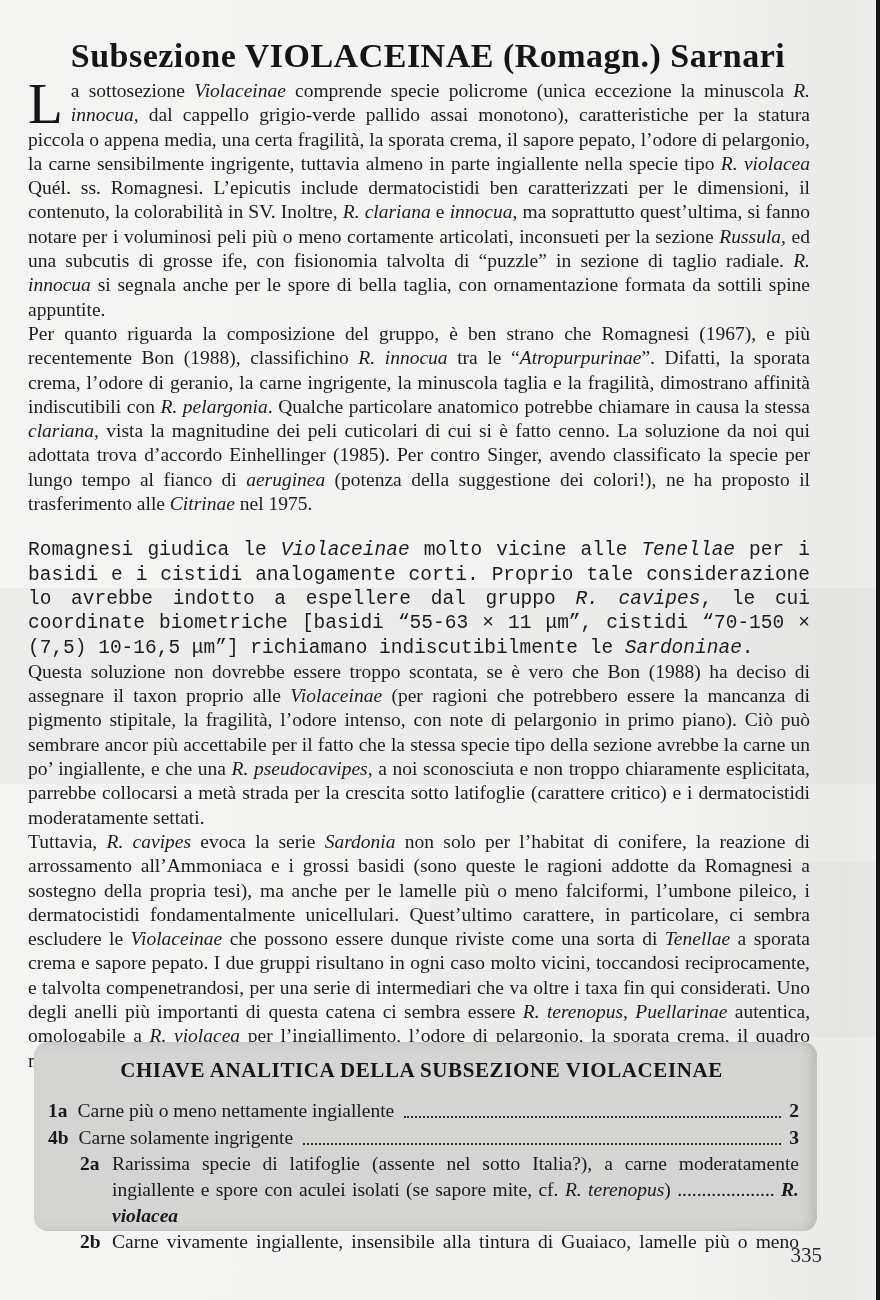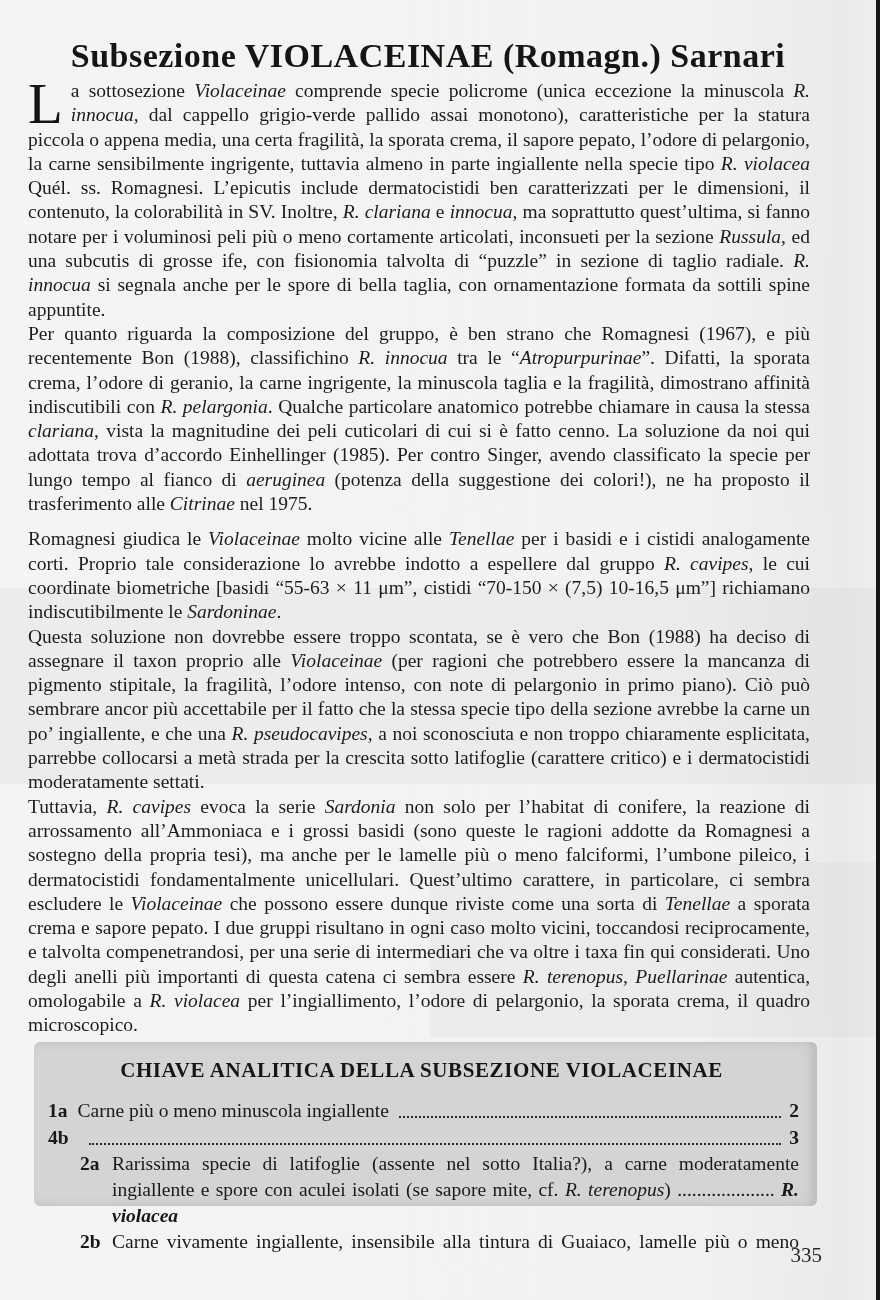--- a/index.html
+++ b/index.html
@@ -27,32 +27,32 @@
     font-size:34px;font-weight:bold;letter-spacing:0.5px;
     color:#151515;
   }
   .body-text{
     position:absolute;top:79px;left:28px;width:782px;
     font-size:19.5px;line-height:24.3px;
     text-align:justify;
     color:#1c1c1c;
   }
   .para{margin:0;}
-  .para.gap{margin-top:11px;}
+  .para.gap{margin-top:22px;font-family:Liberation Mono, monospace;}
   .dropcap{
     float:left;
     font-size:57px;line-height:44px;
     padding:3px 8px 0 0;
     color:#141414;
   }
   .key-box{
-    position:absolute;top:1042px;left:34px;width:783px;height:164px;
+    position:absolute;top:1042px;left:34px;width:783px;height:189px;
     box-sizing:border-box;
     background:#d4d4d2;
-    border-radius:6px;
+    border-radius:14px;
     padding:12px 18px 8px 10px;
     box-shadow:inset -6px 0 10px rgba(120,120,120,0.25);
   }
   .key-title{
     text-align:center;font-weight:bold;
     font-size:21px;letter-spacing:0.6px;
     color:#161616;
     margin:4px 0 14px 0;
   }
   .key-item{font-size:19.5px;line-height:27px;color:#191919;}
@@ -96,27 +96,28 @@
     <p class="para gap"><span><span>Romagnesi giudica le </span><i>Violaceinae</i><span> molto vicine alle </span><i>Tenellae</i><span> per i basidi e i cistidi analogamente corti. Proprio tale considerazione lo avrebbe indotto a espellere dal gruppo </span><i>R. cavipes</i><span>, le cui coordinate biometriche [basidi “55-63 × 11 μm”, cistidi “70-150 × (7,5) 10-16,5 μm”] richiamano indiscutibilmente le </span><i>Sardoninae</i><span>.</span></span></p>
     <p class="para"><span><span>Questa soluzione non dovrebbe essere troppo scontata, se è vero che Bon (1988) ha deciso di assegnare il taxon proprio alle </span><i>Violaceinae</i><span> (per ragioni che potrebbero essere la mancanza di pigmento stipitale, la fragilità, l’odore intenso, con note di pelargonio in primo piano). Ciò può sembrare ancor più accettabile per il fatto che la stessa specie tipo della sezione avrebbe la carne un po’ ingiallente, e che una </span><i>R. pseudocavipes</i><span>, a noi sconosciuta e non troppo chiaramente esplicitata, parrebbe collocarsi a metà strada per la crescita sotto latifoglie (carattere critico) e i dermatocistidi moderatamente settati.</span></span></p>
     <p class="para"><span><span>Tuttavia, </span><i>R. cavipes</i><span> evoca la serie </span><i>Sardonia</i><span> non solo per l’habitat di conifere, la reazione di arrossamento all’Ammoniaca e i grossi basidi (sono queste le ragioni addotte da Romagnesi a sostegno della propria tesi), ma anche per le lamelle più o meno falciformi, l’umbone pileico, i dermatocistidi fondamentalmente unicellulari. Quest’ultimo carattere, in particolare, ci sembra escludere le </span><i>Violaceinae</i><span> che possono essere dunque riviste come una sorta di </span><i>Tenellae</i><span> a sporata crema e sapore pepato. I due gruppi risultano in ogni caso molto vicini, toccandosi reciprocamente, e talvolta compenetrandosi, per una serie di intermediari che va oltre i taxa fin qui considerati. Uno degli anelli più importanti di questa catena ci sembra essere </span><i>R. terenopus</i><span>, </span><i>Puellarinae</i><span> autentica, omologabile a </span><i>R. violacea</i><span> per l’ingiallimento, l’odore di pelargonio, la sporata crema, il quadro microscopico.</span></span></p>
   </div>
 
   <div class="key-box">
     <div class="key-title">CHIAVE ANALITICA DELLA SUBSEZIONE VIOLACEINAE</div>
 
     <div class="key-item leader-row">
       <span class="key-label">1a</span>
-      <span class="key-text"><span>Carne più o meno minuscola ingiallente</span></span>
+      <span class="key-text"><span>Carne più o meno nettamente ingiallente</span></span>
       <span class="key-leader"></span>
       <span class="key-result">2</span>
     </div>
 
     <div class="key-item leader-row">
       <span class="key-label">4b</span>
+      <span class="key-text"><span>Carne solamente ingrigente</span></span>
       <span class="key-leader"></span>
       <span class="key-result">3</span>
     </div>
 
     <div class="key-item block-item">
       <span class="key-label">2a</span><span><span>Rarissima specie di latifoglie (assente nel sotto Italia?), a carne moderatamente ingiallente e spore con aculei isolati (se sapore mite, cf. </span><i>R. terenopus</i><span>) .................... </span></span><span class="key-result result-italic">R. violacea</span>
     </div>
 
     <div class="key-item block-item">
       <span class="key-label">2b</span><span><span>Carne vivamente ingiallente, insensibile alla tintura di Guaiaco, lamelle più o meno</span></span>

